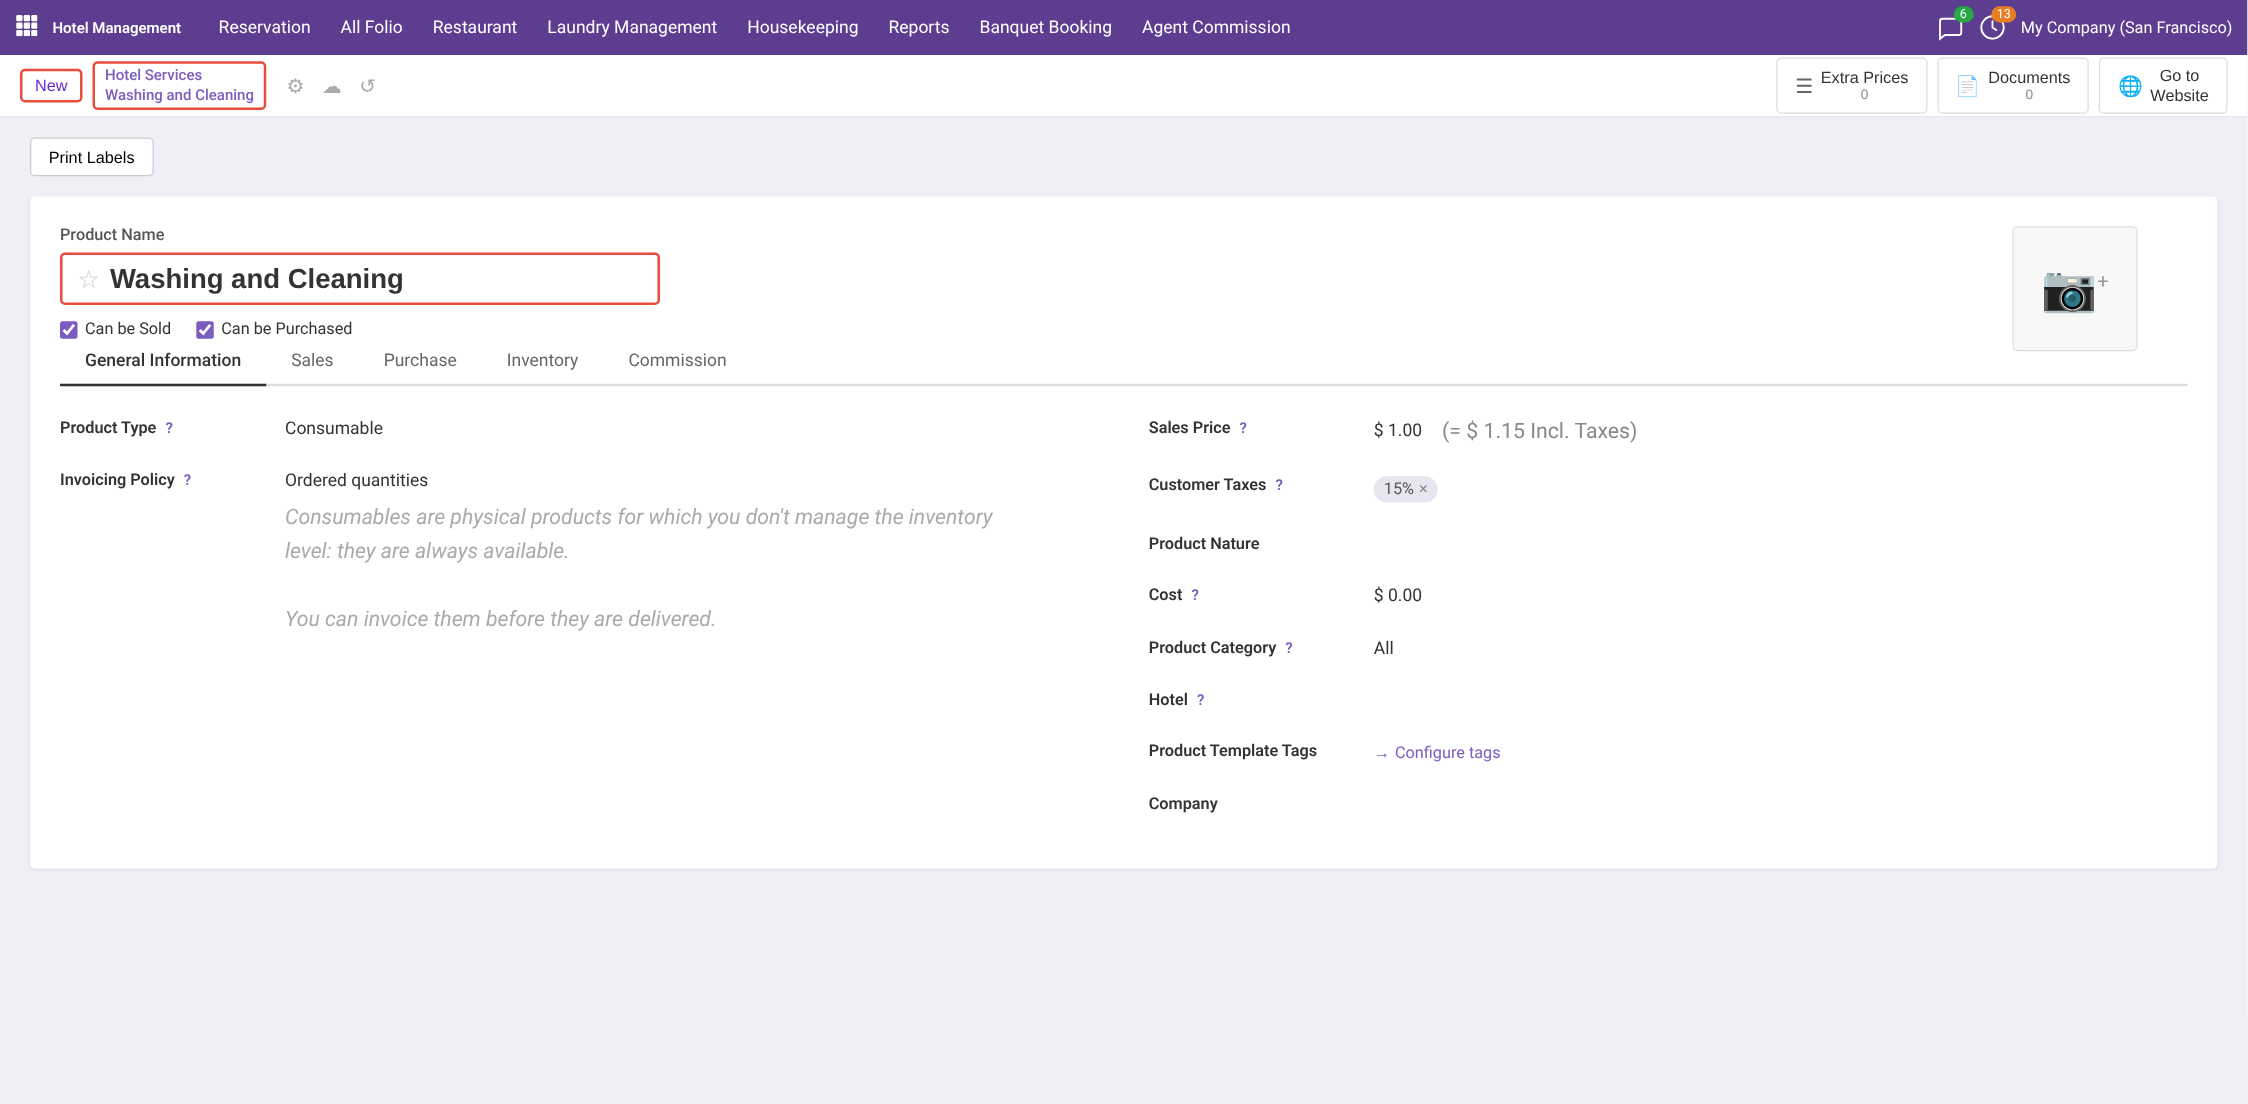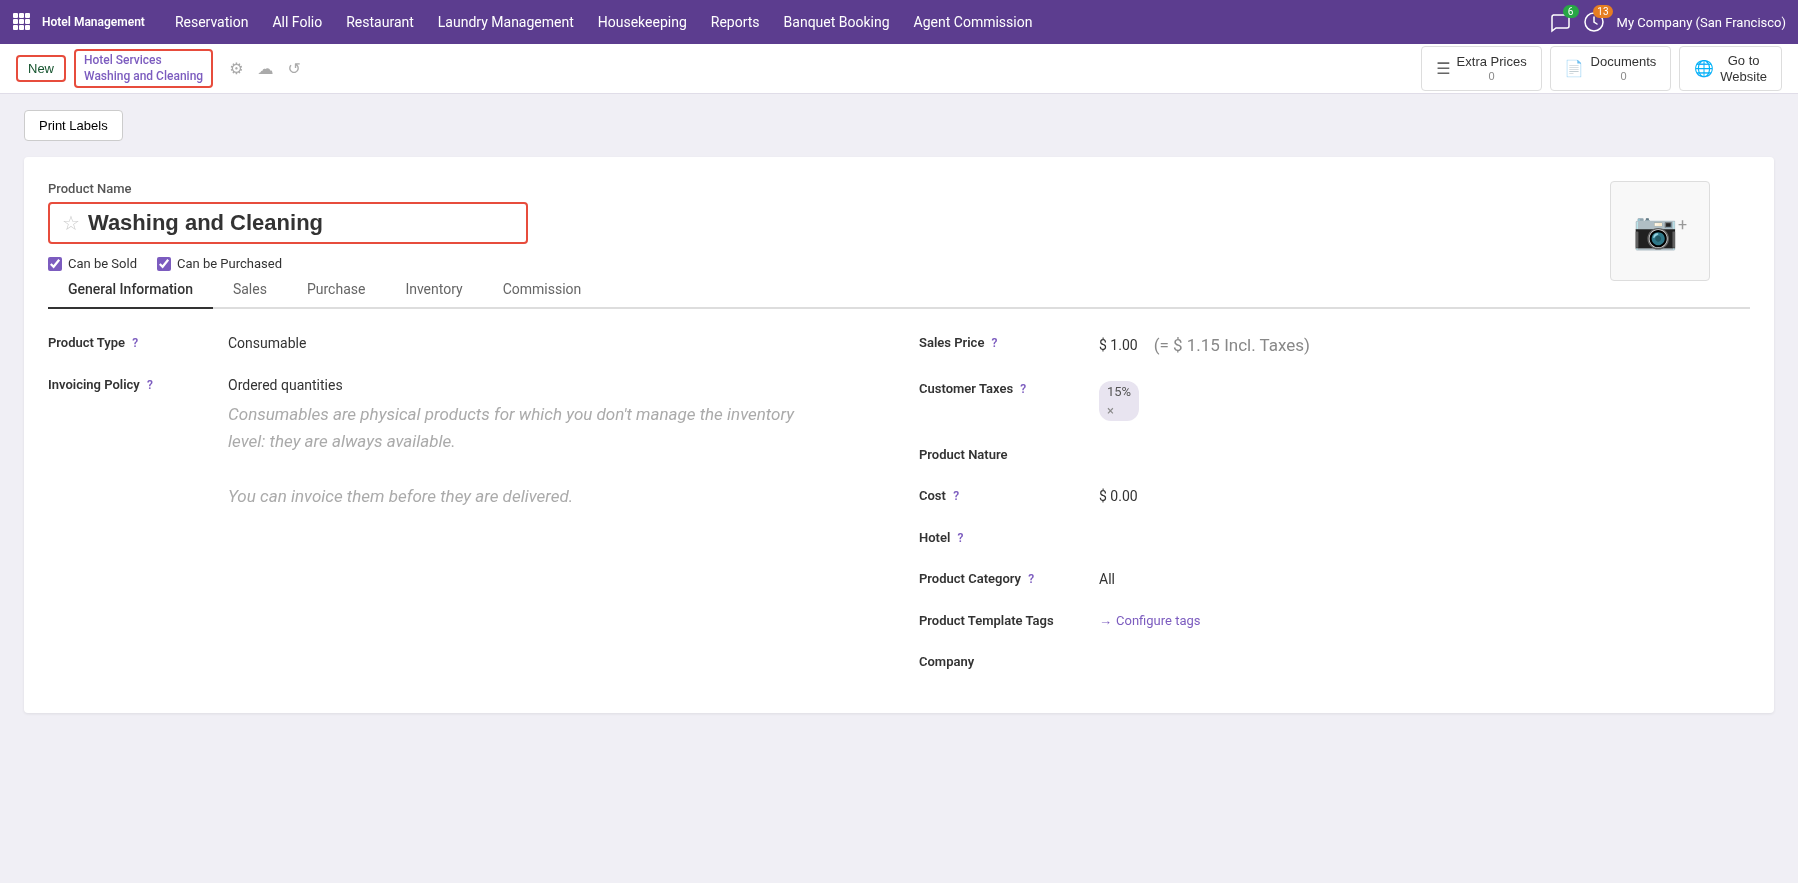--- a/index.html
+++ b/index.html
@@ -30,21 +30,21 @@
       background: white;
       border-bottom: 1px solid #e0dde8;
       display: flex;
       align-items: center;
       padding: 0 16px;
       height: 50px;
       gap: 8px;
     }
     .breadcrumb-new-btn {
       border: 2px solid #e74c3c;
-      color: #14532d;
+      color: #6d28d9;
       background: white;
       padding: 4px 10px;
       border-radius: 4px;
       font-size: 13px;
       cursor: pointer;
       font-weight: 500;
     }
     .breadcrumb-path {
       display: flex;
       flex-direction: column;
@@ -200,21 +200,20 @@
 
     .tax-badge {
       background: #e8e4f0;
       color: #555;
       padding: 3px 8px;
       border-radius: 12px;
       font-size: 13px;
       display: inline-flex;
       align-items: flex-start;
       gap: 4px;
-      flex-direction: column;
     }
     .tax-badge .remove { cursor: pointer; color: #888; }
 
     .configure-tags-link {
       color: #7c5cbf;
       font-size: 13px;
       cursor: pointer;
       display: flex;
       align-items: center;
       gap: 4px;
@@ -407,31 +406,31 @@
         </div>
         <div class="field-row">
           <div class="field-label">
             <span>Cost</span>
             <span class="field-help">?</span>
           </div>
           <div class="field-value">$ 0.00</div>
         </div>
         <div class="field-row">
           <div class="field-label">
+            <span>Product Category</span>
+            <span class="field-help">?</span>
+          </div>
+          <div class="field-value">All</div>
+        </div>
+        <div class="field-row">
+          <div class="field-label">
             <span>Hotel</span>
             <span class="field-help">?</span>
           </div>
           <div class="field-value"></div>
-        </div>
-        <div class="field-row">
-          <div class="field-label">
-            <span>Product Category</span>
-            <span class="field-help">?</span>
-          </div>
-          <div class="field-value">All</div>
         </div>
         <div class="field-row">
           <div class="field-label">Product Template Tags</div>
           <div class="field-value">
             <div class="configure-tags-link">
               <span>→</span>
               <span>Configure tags</span>
             </div>
           </div>
         </div>

